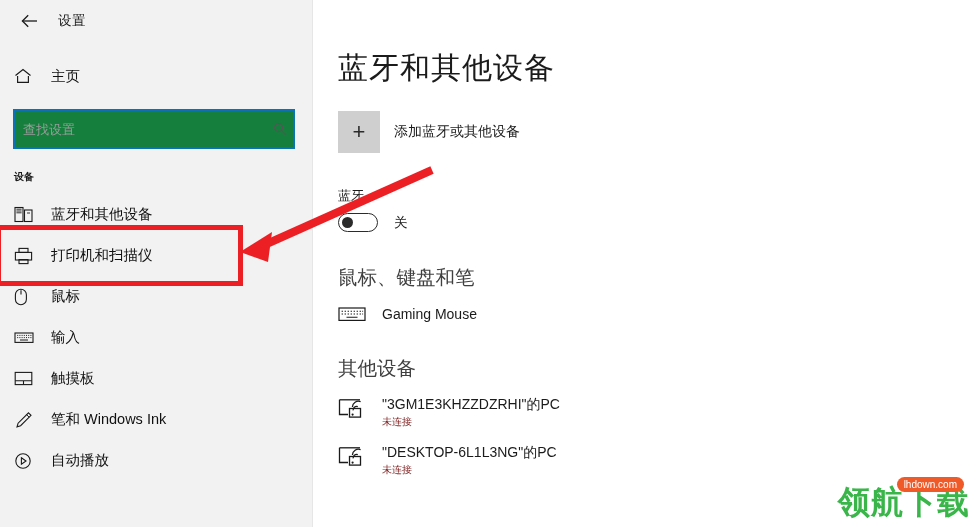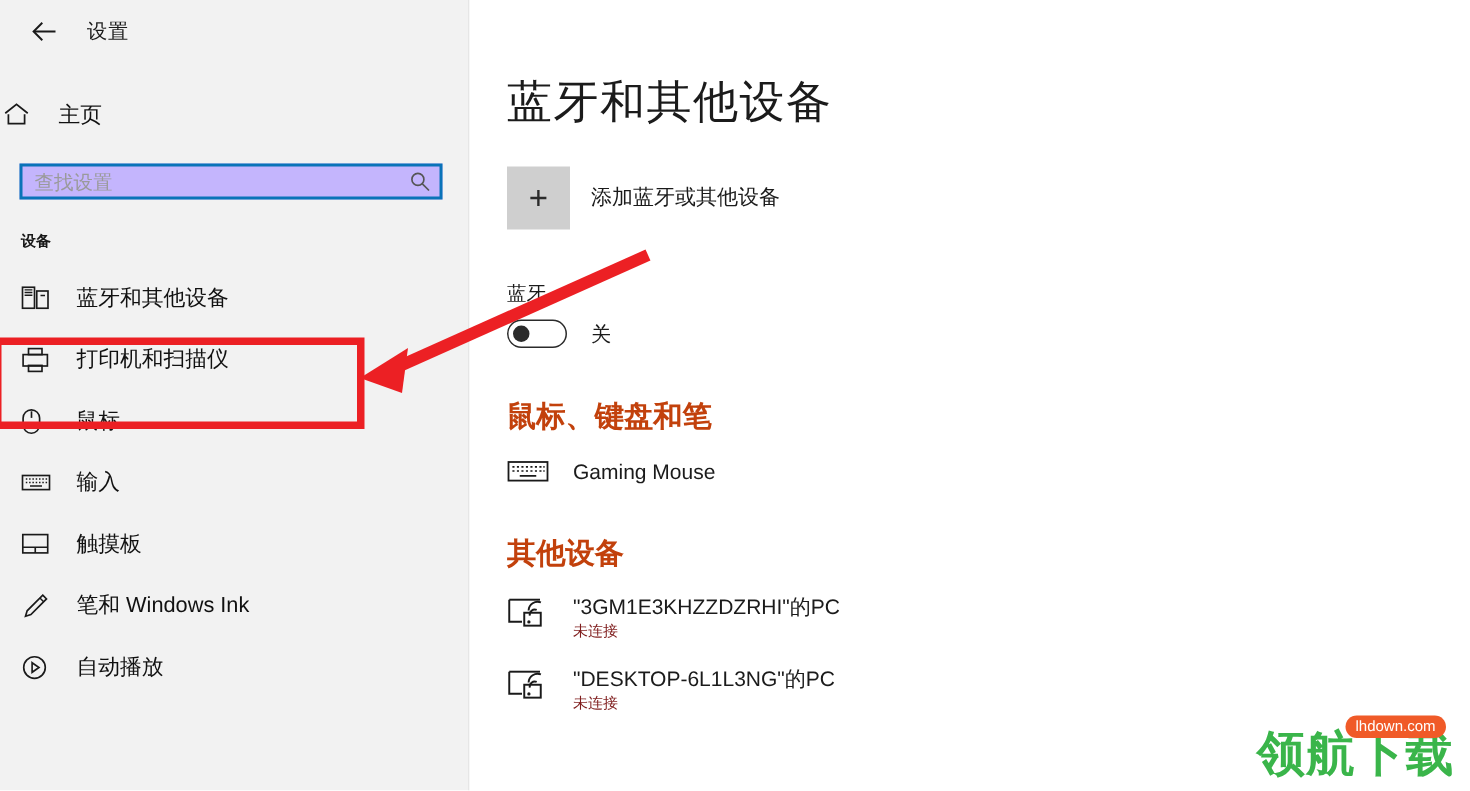--- a/index.html
+++ b/index.html
@@ -29,30 +29,30 @@
   }
   .back-btn{
     width:30px;height:26px;display:flex;align-items:center;justify-content:center;
     cursor:pointer;
   }
   .back-btn svg{display:block;}
   .app-title{
     font-size:13.5px;color:#1a1a1a;margin-left:14px;letter-spacing:.5px;
   }
   .home-row{
-    display:flex;align-items:center;height:34px;margin-top:17px;padding-left:2px;
+    display:flex;align-items:center;height:34px;margin-top:17px;padding-left:14px;
     cursor:pointer;
   }
   .home-row .ic{width:26px;display:flex;align-items:center;justify-content:flex-start;}
   .home-row .lbl{font-size:14.5px;margin-left:11px;color:#111;}
 
   .search-wrap{
     margin:16px 17px 0 13px;
-    height:24px;
-    background:#c4b5fd;
+    height:40px;
+    background:#15803d;
     border:2px solid #0a73b8;
     display:flex;align-items:center;
     position:relative;
     box-sizing:border-box;
   }
   .search-input{
     border:0;outline:0;background:transparent;
     font-family:inherit;font-size:13px;color:#111;
     padding-left:8px;height:100%;flex:1;width:100%;
   }
@@ -105,21 +105,21 @@
     width:40px;height:19px;border:1.6px solid #2b2b2b;border-radius:10px;
     background:#ffffff;display:flex;align-items:center;cursor:pointer;
     box-sizing:border-box;
   }
   .toggle .knob{
     width:11px;height:11px;border-radius:50%;background:#2b2b2b;margin-left:3px;
   }
   .toggle-state{font-size:13.5px;color:#1b1b1b;margin-left:16px;}
 
   .sec-head{
-    font-size:19.5px;color:#c2410c;margin-top:32px;font-weight:bold;
+    font-size:19.5px;color:#404040;margin-top:32px;font-weight:normal;
   }
   .device-row{
     display:flex;align-items:center;margin-top:14px;cursor:pointer;
   }
   .device-row .dic{
     width:36px;min-width:36px;display:flex;align-items:center;justify-content:flex-start;color:#1b1b1b;
   }
   .device-text{margin-left:8px;}
   .device-name{font-size:14px;color:#1b1b1b;line-height:17px;}
   .device-status{font-size:10px;color:#7f1d1d;line-height:16px;margin-top:1px;}

